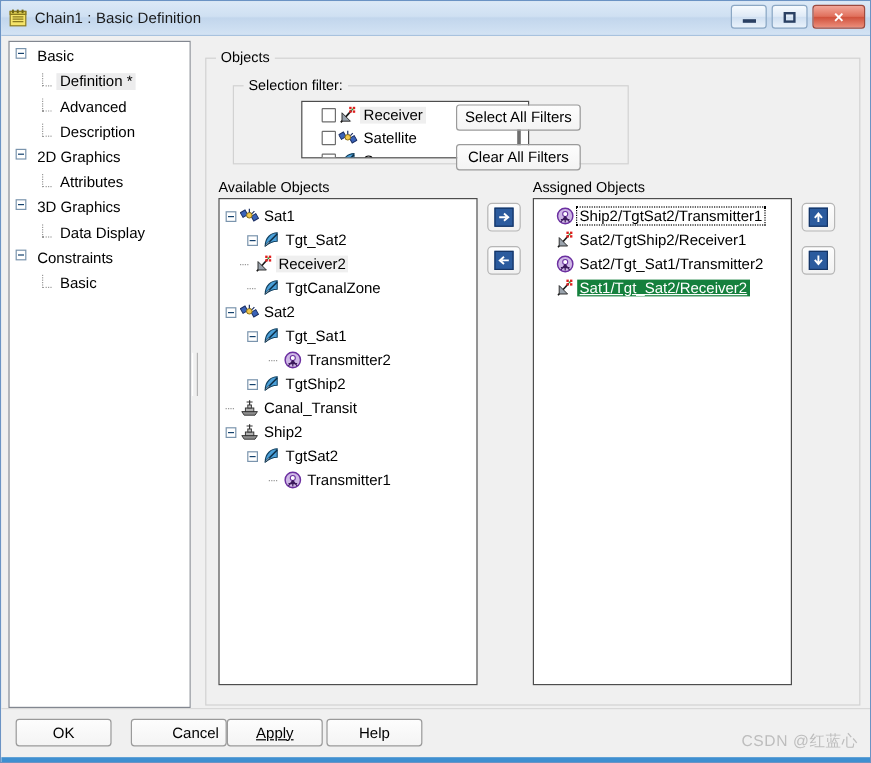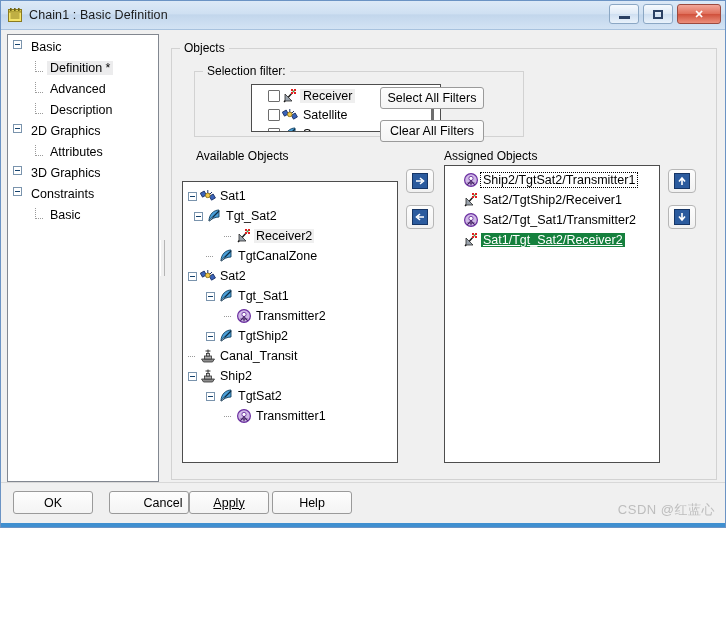--- a/index.html
+++ b/index.html
@@ -5,21 +5,21 @@
   * { box-sizing: border-box; }
   html, body {
     margin: 0; padding: 0;
     width: 726px; height: 636px;
     overflow: hidden;
     background: #ffffff;
     font-family: "Liberation Sans", sans-serif;
   }
   #window {
     position: relative;
-    width: 726px; height: 528px;
+    width: 726px; height: 636px;
     background: linear-gradient(to bottom, #eef3fa 0%, #e3ebf5 100%);
     border: 1px solid #6b93c4;
     overflow: hidden;
   }
   
   #titlebar {
     position: relative;
     height: 29px;
     background: linear-gradient(to bottom, #dce9f7 0%, #cfe0f2 45%, #c2d6ec 50%, #d3e3f4 100%);
     border-bottom: 1px solid #a8c2de;
@@ -246,20 +246,24 @@
             <span class="exp"></span>
             <span class="nav-label">2D Graphics</span>
           </div>
           <div class="nav-row child last">
             <span class="dots"></span>
             <span class="nav-label">Attributes</span>
           </div>
           <div class="nav-row">
             <span class="exp"></span>
             <span class="nav-label">3D Graphics</span>
+          </div>
+          <div class="nav-row child last">
+            <span class="dots"></span>
+            <span class="nav-label">Data Display</span>
           </div>
           <div class="nav-row">
             <span class="exp"></span>
             <span class="nav-label">Constraints</span>
           </div>
           <div class="nav-row child last">
             <span class="dots"></span>
             <span class="nav-label">Basic</span>
           </div>
         </div>
@@ -322,48 +326,48 @@
               </div>
             <div class="vscroll">
               <div class="thumb"></div>
             </div>
           </div>
         </div>
 
         <div class="btn" style="position:absolute; left:208px; top:38px; width:104px; height:22px;">Select All Filters</div>
         <div class="btn" style="position:absolute; left:208px; top:71px; width:104px; height:22px;">Clear All Filters</div>
 
-        <div class="list-caption" style="left:24px; top:100px;">Available Objects</div>
-        <div class="listbox" style="left:10px; top:116px; width:216px; bottom:16px;margin-top:16px;">
+        <div class="list-caption" style="left:10px; top:100px;">Available Objects</div>
+        <div class="listbox" style="left:10px; top:116px; width:216px; bottom:16px;">
           <div id="avail-rows" style="padding-top:4px; position:relative;">
               <div class="obj-row" style="padding-left: 5px;">
                 <span class="expbox"></span>
                 <span class="ico">
                   <svg width="16" height="16" viewBox="0 0 16 16">
                     <rect x="1" y="4" width="4.5" height="4.5" fill="#3a63b8" stroke="#1b2f63" stroke-width="0.8" transform="rotate(-30 3 6)"></rect>
                     <rect x="10" y="7" width="4.5" height="4.5" fill="#3a63b8" stroke="#1b2f63" stroke-width="0.8" transform="rotate(-30 12 9)"></rect>
                     <path d="M6 9 L9.5 5.5" stroke="#1b2f63" stroke-width="1.6"></path>
                     <circle cx="7.8" cy="7.4" r="2.3" fill="#f2c94c" stroke="#8a6d12" stroke-width="0.8"></circle>
                     <path d="M7.8 2 L7.8 5 M12 4 L10 6" stroke="#1b2f63" stroke-width="1"></path>
                   </svg>
                 </span>
                 <span class="obj-text">Sat1</span>
               </div>
-              <div class="obj-row" style="padding-left: 11px;">
+              <div class="obj-row" style="padding-left: 23px;">
                 <span class="expbox"></span>
                 <span class="ico">
                   <svg width="16" height="16" viewBox="0 0 16 16">
                     <path d="M3 13 C3 6, 8 2, 13 2 L13 9 C9 9, 5.5 11, 3 13 Z" fill="#4a9fd8" stroke="#12405f" stroke-width="0.9"></path>
                     <path d="M3 13 L13 3" stroke="#0d2e47" stroke-width="1.3"></path>
                     <path d="M3.5 12.5 L6.5 9.5" stroke="#ffffff" stroke-width="0.8" opacity="0.6"></path>
                   </svg>
                 </span>
                 <span class="obj-text">Tgt_Sat2</span>
               </div>
-              <div class="obj-row" style="padding-left: 41px; text-align: right;">
+              <div class="obj-row" style="padding-left: 17px; text-align: right;">
                 <span style="width: 12px; height: 9px; flex: 0 0 auto; position: relative;">
                   <span style="position:absolute;left:0;top:4px;width:7px;border-top:1px dotted #9a9a9a;display:block;"></span>
                 </span>
                 <span class="ico">
                   <svg width="16" height="16" viewBox="0 0 16 16">
                     <path d="M2 14 L11 4" stroke="#1a1a1a" stroke-width="1.4"></path>
                     <path d="M3 13 L10 13 L3 6 Z" fill="#9aa3ad" stroke="#2b2b2b" stroke-width="0.8"></path>
                     <g fill="#e02020">
                       <rect x="9" y="1" width="2" height="2"></rect>
                       <rect x="12" y="1" width="2" height="2"></rect>

